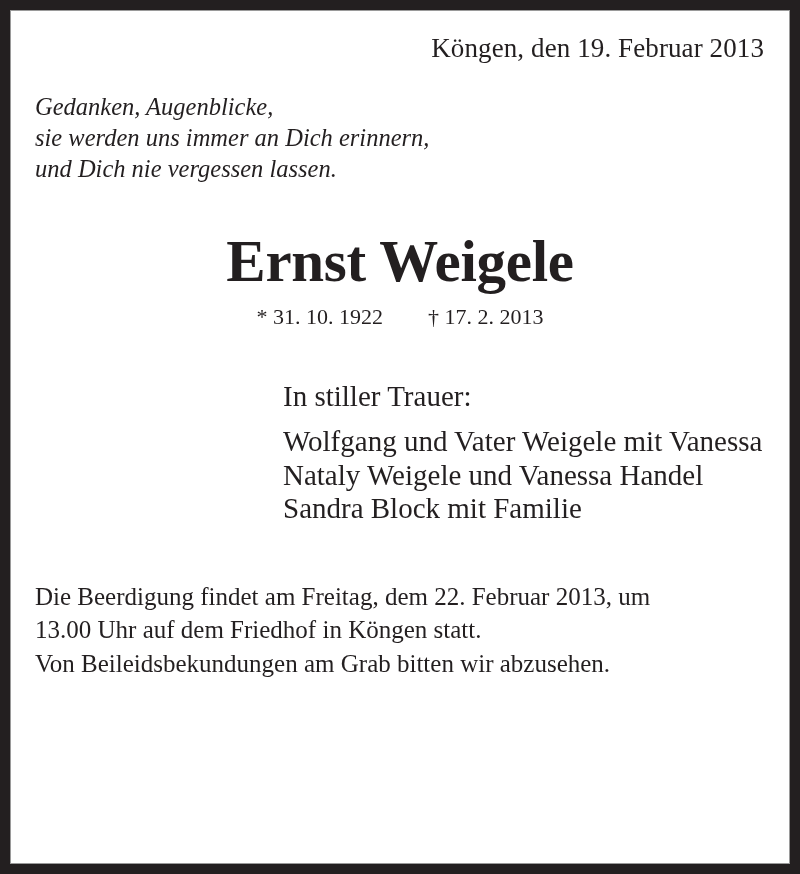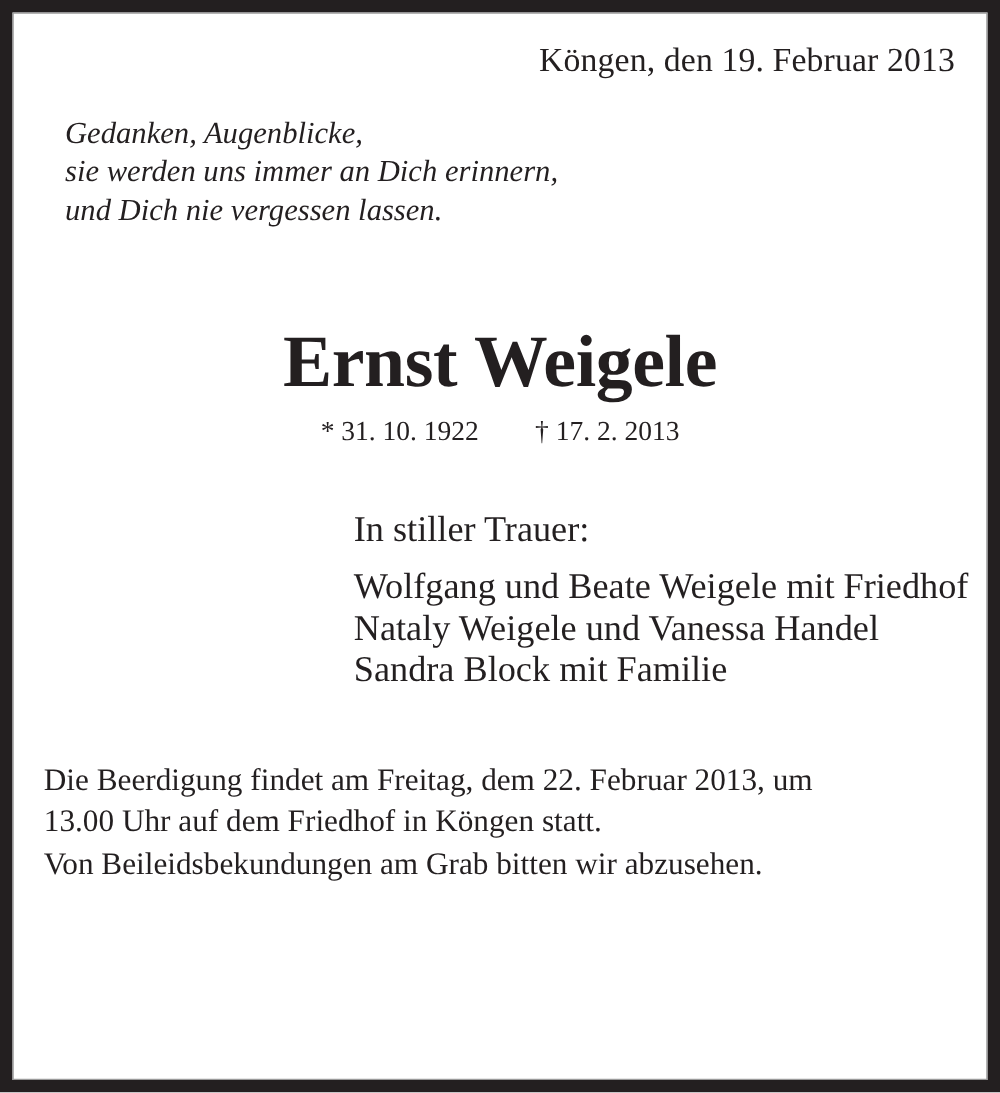--- a/index.html
+++ b/index.html
@@ -51,21 +51,20 @@
     white-space: nowrap;
   }
 
   
   .verse {
     margin-top: 27px;
     font-style: italic;
     font-size: 24.5px;
     line-height: 31px;
     padding-left: 1px;
-    margin-left: 17px;
   }
   .verse-line {
     white-space: nowrap;
   }
 
   
   .intro {
     margin-top: 36px;
     font-size: 25px;
     line-height: 33px;
@@ -84,21 +83,21 @@
     display: flex;
     justify-content: space-between;
   }
   .intro-line-2 {
     display: block;
     white-space: nowrap;
   }
 
   
   .name {
-    margin-top: 76px;
+    margin-top: 48px;
     text-align: center;
     font-size: 59px;
     font-weight: bold;
     line-height: 1.0;
     letter-spacing: -0.3px;
     white-space: nowrap;
   }
 
   
   .lifedates {
@@ -163,21 +162,21 @@
         <span>*</span>
         <span>31. 10. 1922</span>
         <span class="sep"></span>
         <span>†</span>
         <span>17. 2. 2013</span>
       </div>
 
       <div class="mourners">
         <div class="mourners-heading">In stiller Trauer:</div>
         <div class="mourners-list">
-          <div class="mourner-line">Wolfgang und Beate Weigele mit Friedhof</div>
+          <div class="mourner-line">Wolfgang und Vater Weigele mit Vanessa</div>
           <div class="mourner-line">Nataly Weigele und Vanessa Handel</div>
           <div class="mourner-line">Sandra Block mit Familie</div>
         </div>
       </div>
 
       <div class="closing">
         <div class="closing-line">Die Beerdigung findet am Freitag, dem 22. Februar 2013, um</div>
         <div class="closing-line">13.00 Uhr auf dem Friedhof in Köngen statt.</div>
         <div class="closing-line">Von Beileidsbekundungen am Grab bitten wir abzusehen.</div>
       </div>

